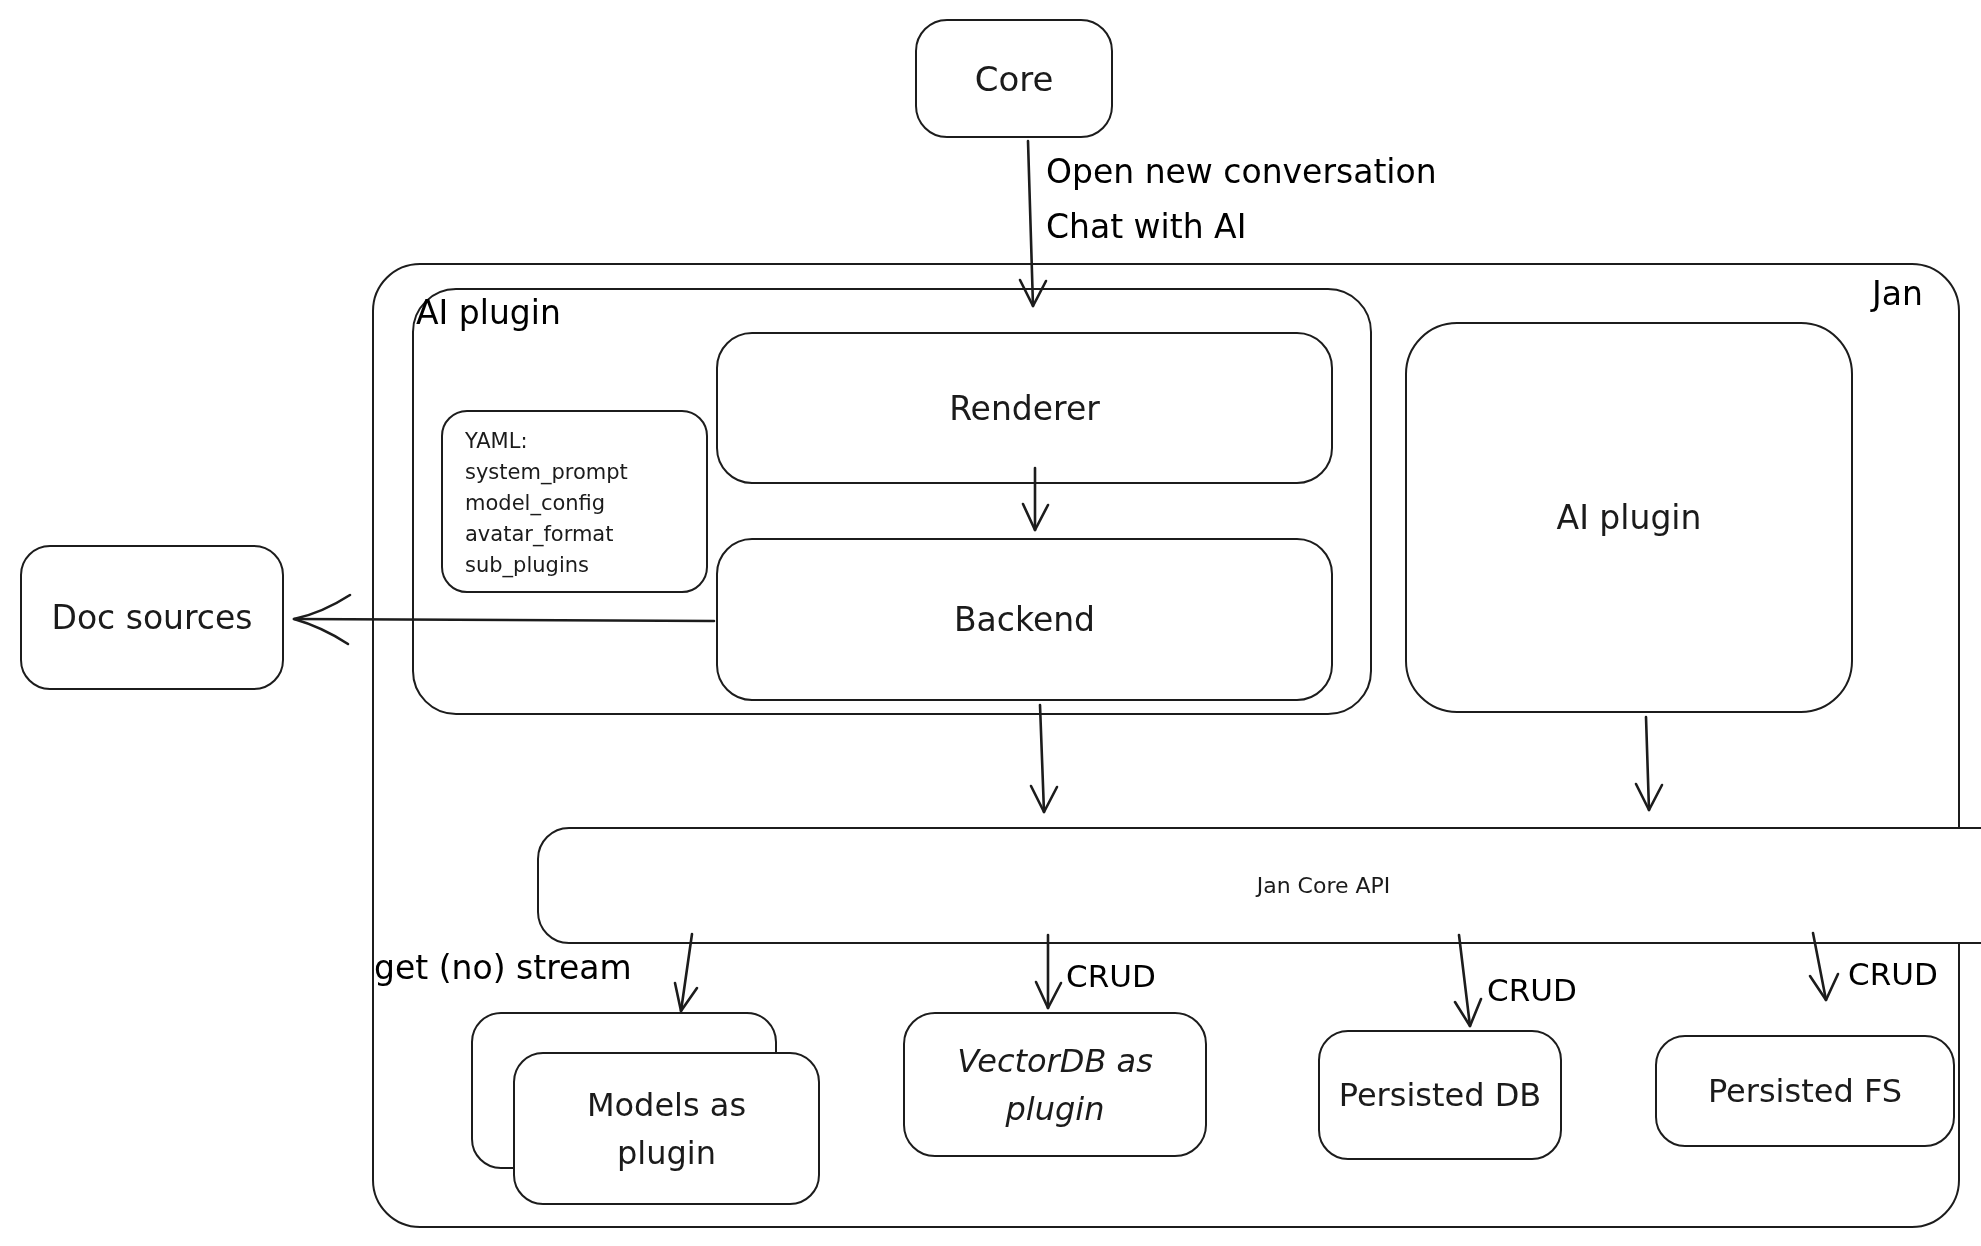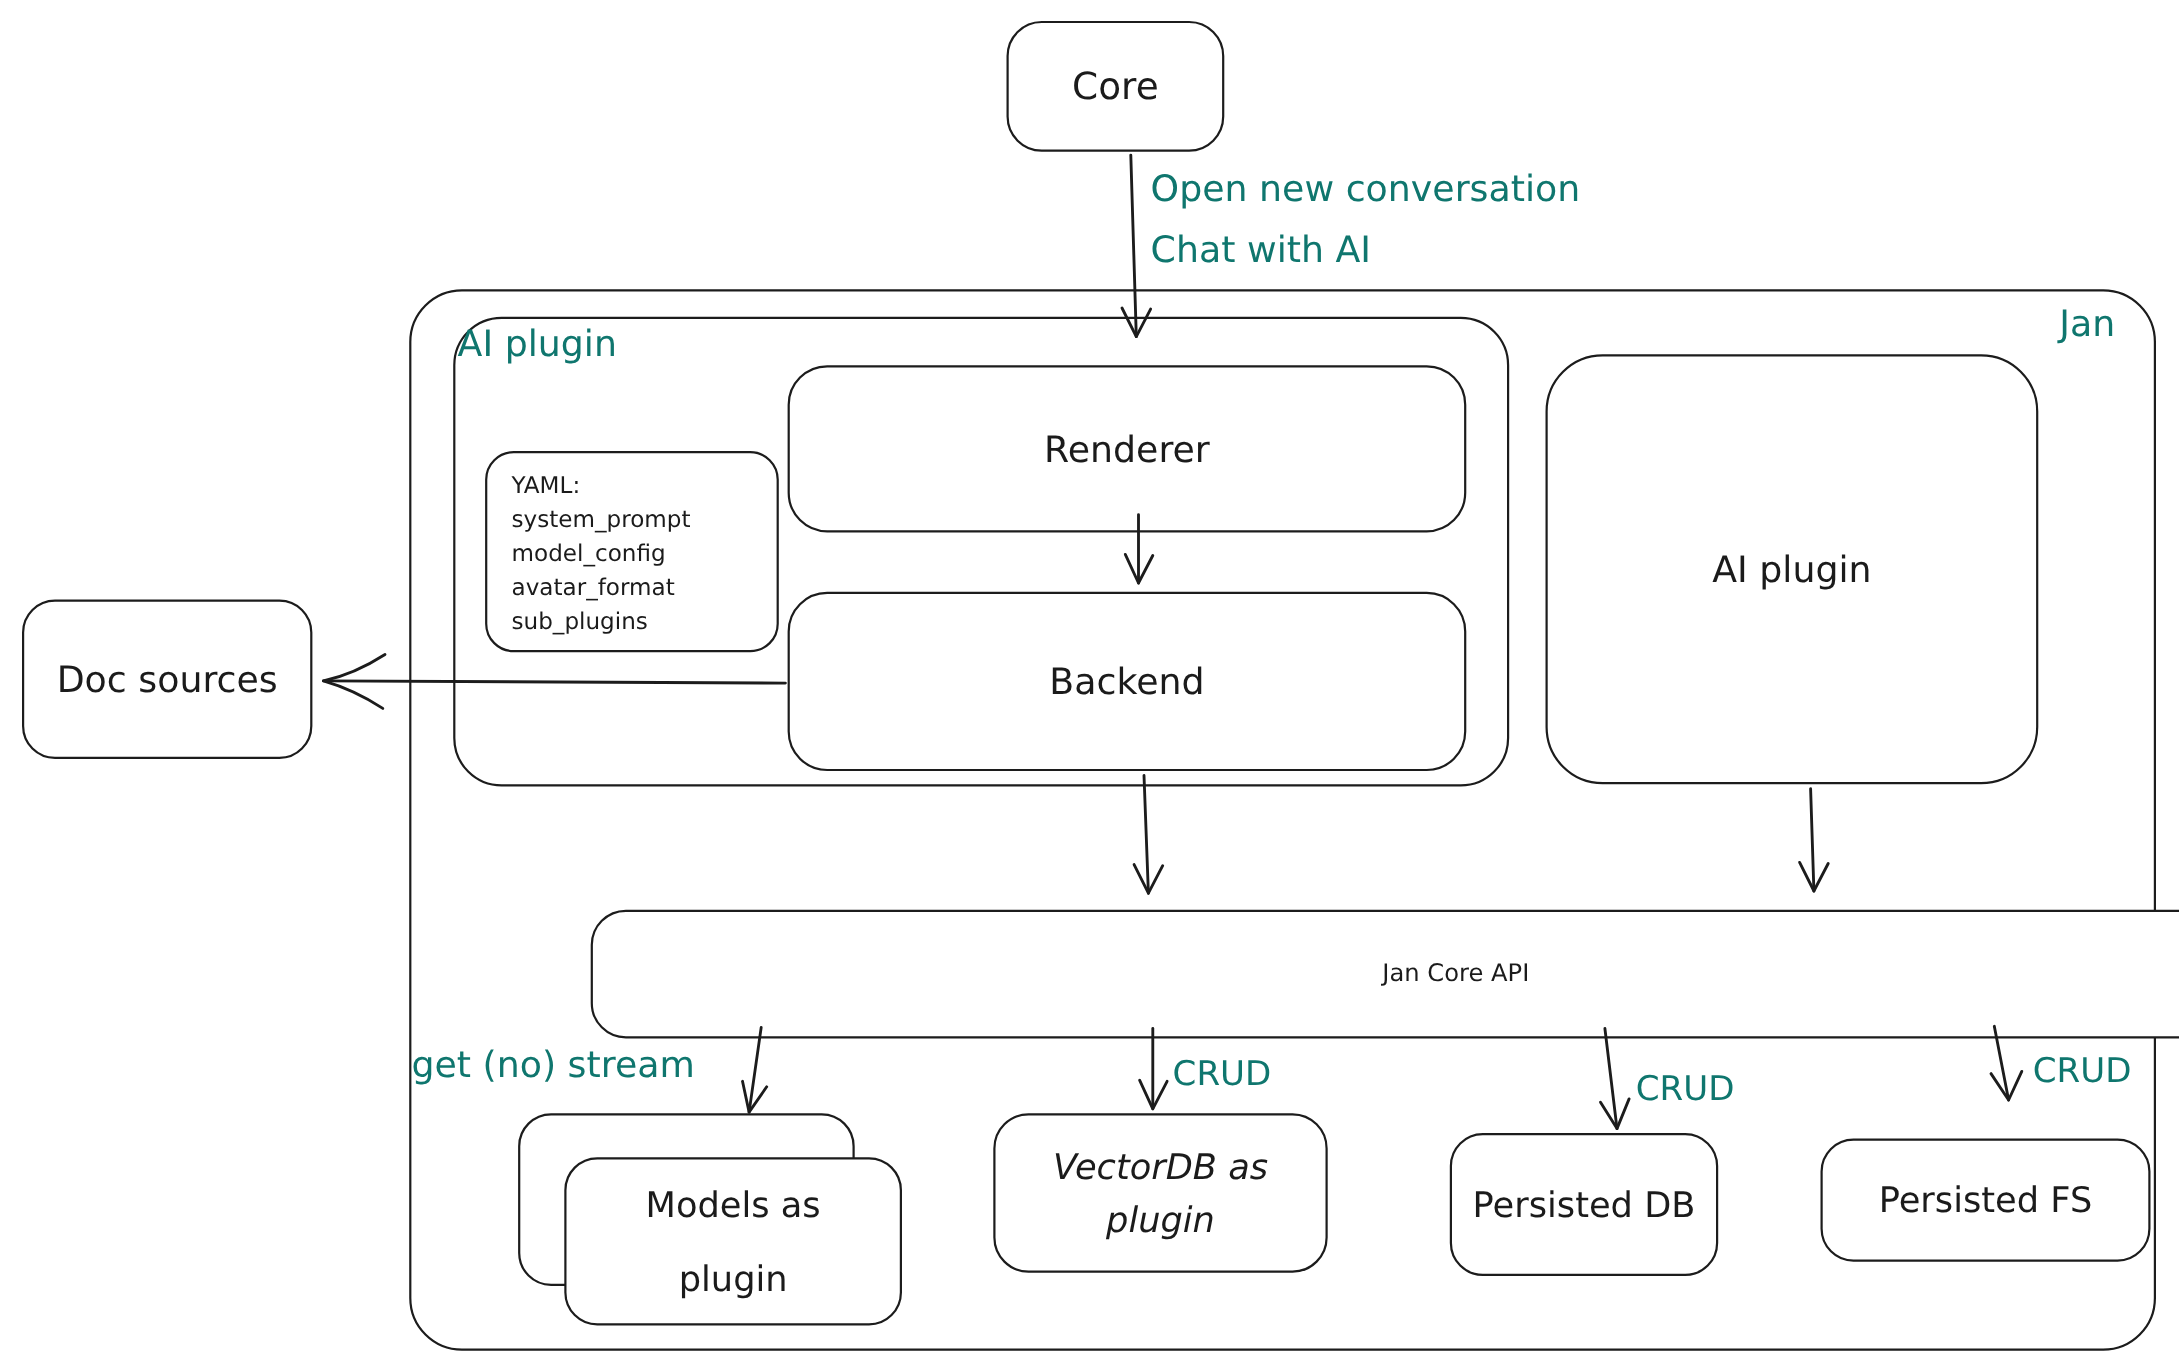--- a/index.html
+++ b/index.html
@@ -23,21 +23,21 @@
   }
   .container-box {
     position: absolute;
     border: 2.5px solid #1c1c1c;
     background: transparent;
     box-sizing: border-box;
   }
   .lbl {
     position: absolute;
     white-space: nowrap;
-    color: #0f766e;
+    color: #000000;
   }
   .f-main { font-size: 33px; }
   .f-small { font-size: 21px; }
 
   
   #user        { left: 915px; top: 19px;  width: 198px; height: 119px; border-radius: 32px; font-size: 34px; }
   #lbl-edge1a  { left: 1046px; top: 152px; }
   #lbl-edge1b  { left: 1046px; top: 207px; }
 
   
@@ -64,21 +64,21 @@
   #jan-core-api { left: 537px; top: 827px; width: 1573px; height: 117px; border-radius: 32px; font-size: 22px; }
 
   
   #lbl-stream  { left: 374px;  top: 948px; }
   #lbl-crud1   { left: 1066px; top: 958px; font-size: 31px; }
   #lbl-crud2   { left: 1487px; top: 972px; font-size: 31px; }
   #lbl-crud3   { left: 1848px; top: 956px; font-size: 31px; }
 
   #models-back  { left: 471px; top: 1012px; width: 306px; height: 157px; border-radius: 30px; }
   #models-front { left: 513px; top: 1052px; width: 307px; height: 153px; border-radius: 30px; font-size: 32px; }
-  #models-front .wrap { width: 210px; line-height: 68px; }
+  #models-front .wrap { width: 210px; line-height: 48px; }
 
   #vectordb    { left: 903px;  top: 1012px; width: 304px; height: 145px; border-radius: 32px; font-size: 32px; font-style: italic; }
   #vectordb .wrap { width: 235px; line-height: 48px; }
 
   #persisted-db { left: 1318px; top: 1030px; width: 244px; height: 130px; border-radius: 30px; font-size: 32px; }
   #persisted-fs { left: 1655px; top: 1035px; width: 300px; height: 112px; border-radius: 30px; font-size: 32px; }
 
   
   svg.arrows {
     position: absolute; left: 0; top: 0;

